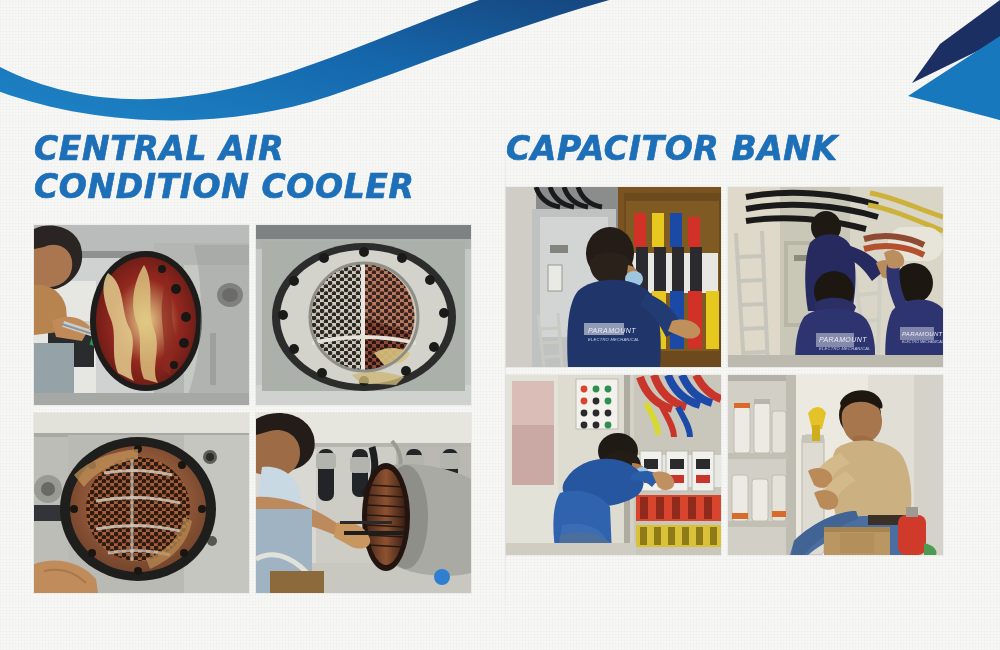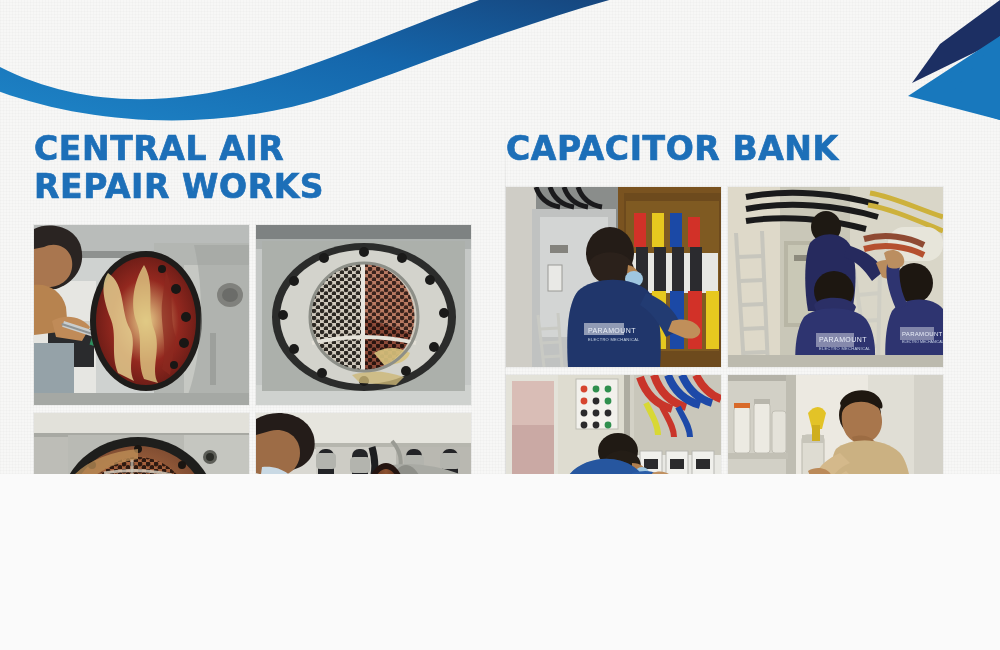--- a/index.html
+++ b/index.html
@@ -2,26 +2,27 @@
 <html><head>
 <meta charset="utf-8">
 <style>
   html,body{margin:0;padding:0;}
   body{
     width:1000px;height:650px;overflow:hidden;
     background:#fafafa;
     font-family:"Liberation Sans",sans-serif;
   }
   .page{
-    position:relative;width:1000px;height:474px;
+    position:relative;width:1000px;height:650px;
     background:
       repeating-linear-gradient(0deg, rgba(0,0,0,0.016) 0px, rgba(0,0,0,0.016) 1px, rgba(255,255,255,0) 1px, rgba(255,255,255,0) 3px),
       repeating-linear-gradient(90deg, rgba(0,0,0,0.014) 0px, rgba(0,0,0,0.014) 1px, rgba(255,255,255,0) 1px, rgba(255,255,255,0) 3px),
       #f7f7f6;
     overflow:hidden;
+    font-style:italic;
   }
   
   .deco-top{position:absolute;left:0;top:0;width:1000px;height:130px;overflow:hidden;}
   .deco-top svg{display:block;}
   
   .col{position:absolute;top:130px;}
   .col-left{left:34px;width:440px;}
   .col-right{left:506px;width:440px;}
   .divider{
     position:absolute;left:505px;top:120px;width:1px;height:512px;
@@ -79,21 +80,21 @@
       <path d="M 1000 36 L 1000 120 L 908 96 Z" fill="#1878bd"></path>
       <path d="M 1000 120 L 1000 36 L 944 102 Z" fill="#1878bd"></path>
     </svg>
   </div>
 
   <div class="divider"></div>
 
   <div class="col col-left">
     <h2 class="heading">
       <span class="ln">CENTRAL AIR</span>
-      <span class="ln">REPAIR WORKS</span>
+      <span class="ln">CONDITION COOLER</span>
     </h2>
 
     <div class="grid">
 
       <div class="ph">
         <svg viewBox="0 0 215 180" preserveAspectRatio="none">
           <defs>
             <radialGradient id="l1fouling" cx="0.5" cy="0.5" r="0.6">
               <stop offset="0%" stop-color="#e8cf8a"></stop>
               <stop offset="55%" stop-color="#93281f"></stop>

